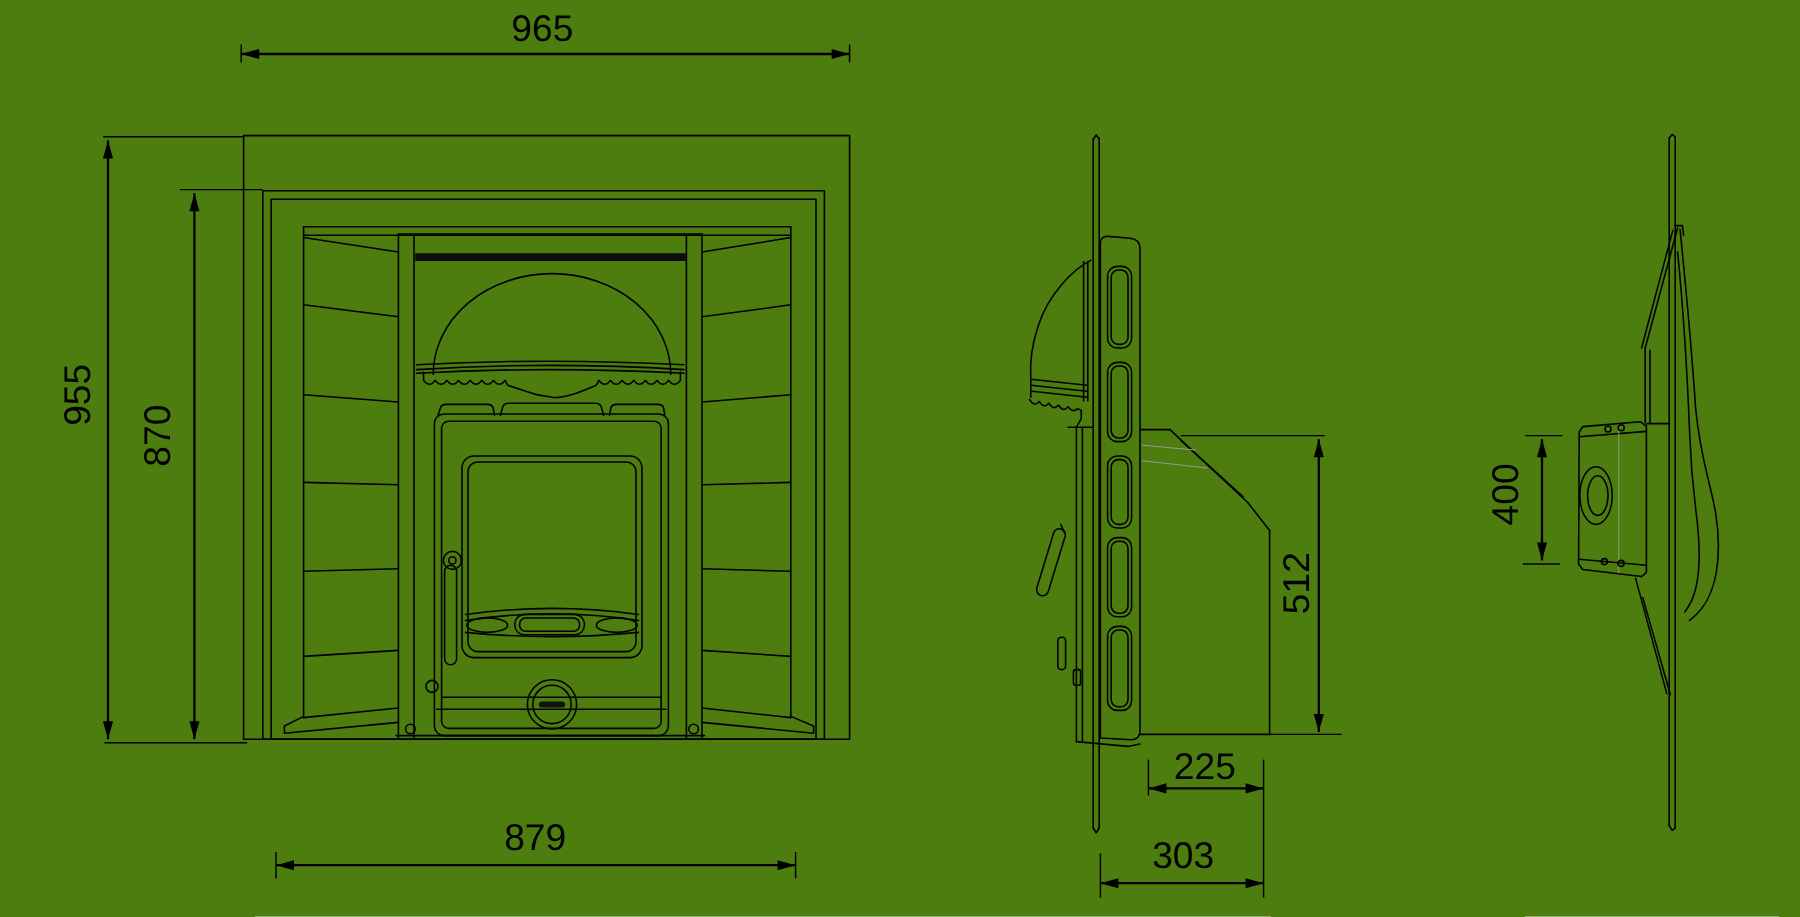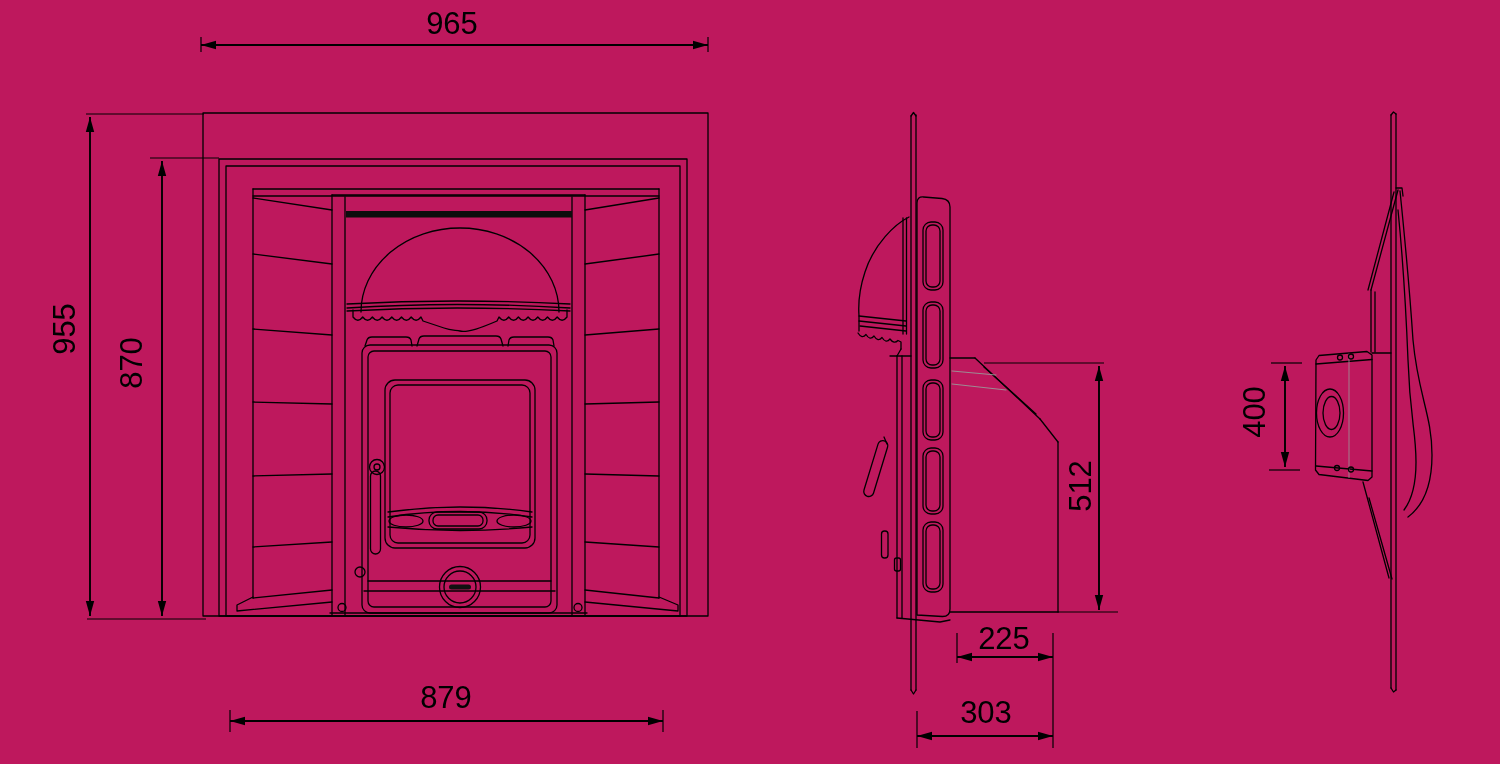--- a/index.html
+++ b/index.html
@@ -1,16 +1,16 @@
 <!DOCTYPE html>
 <html><head>
 <meta charset="utf-8">
 <style>
   html,body{margin:0;padding:0;background:#ffffff;}
-  .canvas{position:relative;width:1500px;height:764px;background:#be185d;overflow:hidden;}
+  .canvas{position:relative;width:1500px;height:764px;background:#4d7c0f;overflow:hidden;}
   svg{position:absolute;left:0;top:0;}
   .ln{fill:none;stroke:#000;stroke-width:1.3;stroke-linecap:round;stroke-linejoin:round;}
   .fnt{fill:none;stroke:#999;stroke-linecap:round;}
   .ext{fill:none;stroke:#000;stroke-width:1.2;stroke-linecap:butt;}
   .dim{fill:none;stroke:#000;stroke-width:1.9;stroke-linecap:butt;}
   .dimtxt{font-family:"Liberation Sans",sans-serif;font-size:31px;fill:#000;text-anchor:middle;}
 </style>
 </head>
 <body>
 

